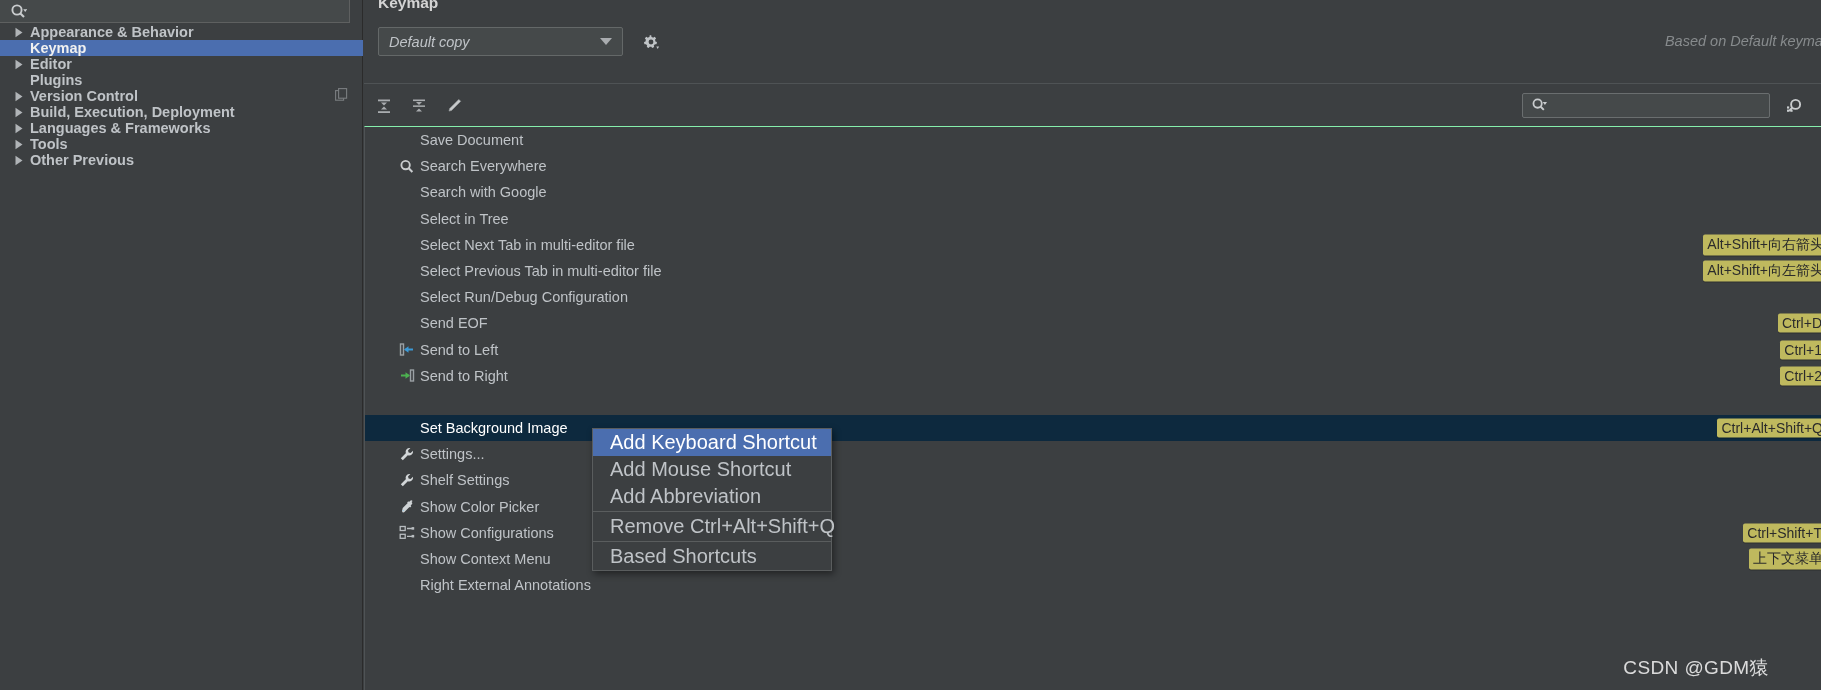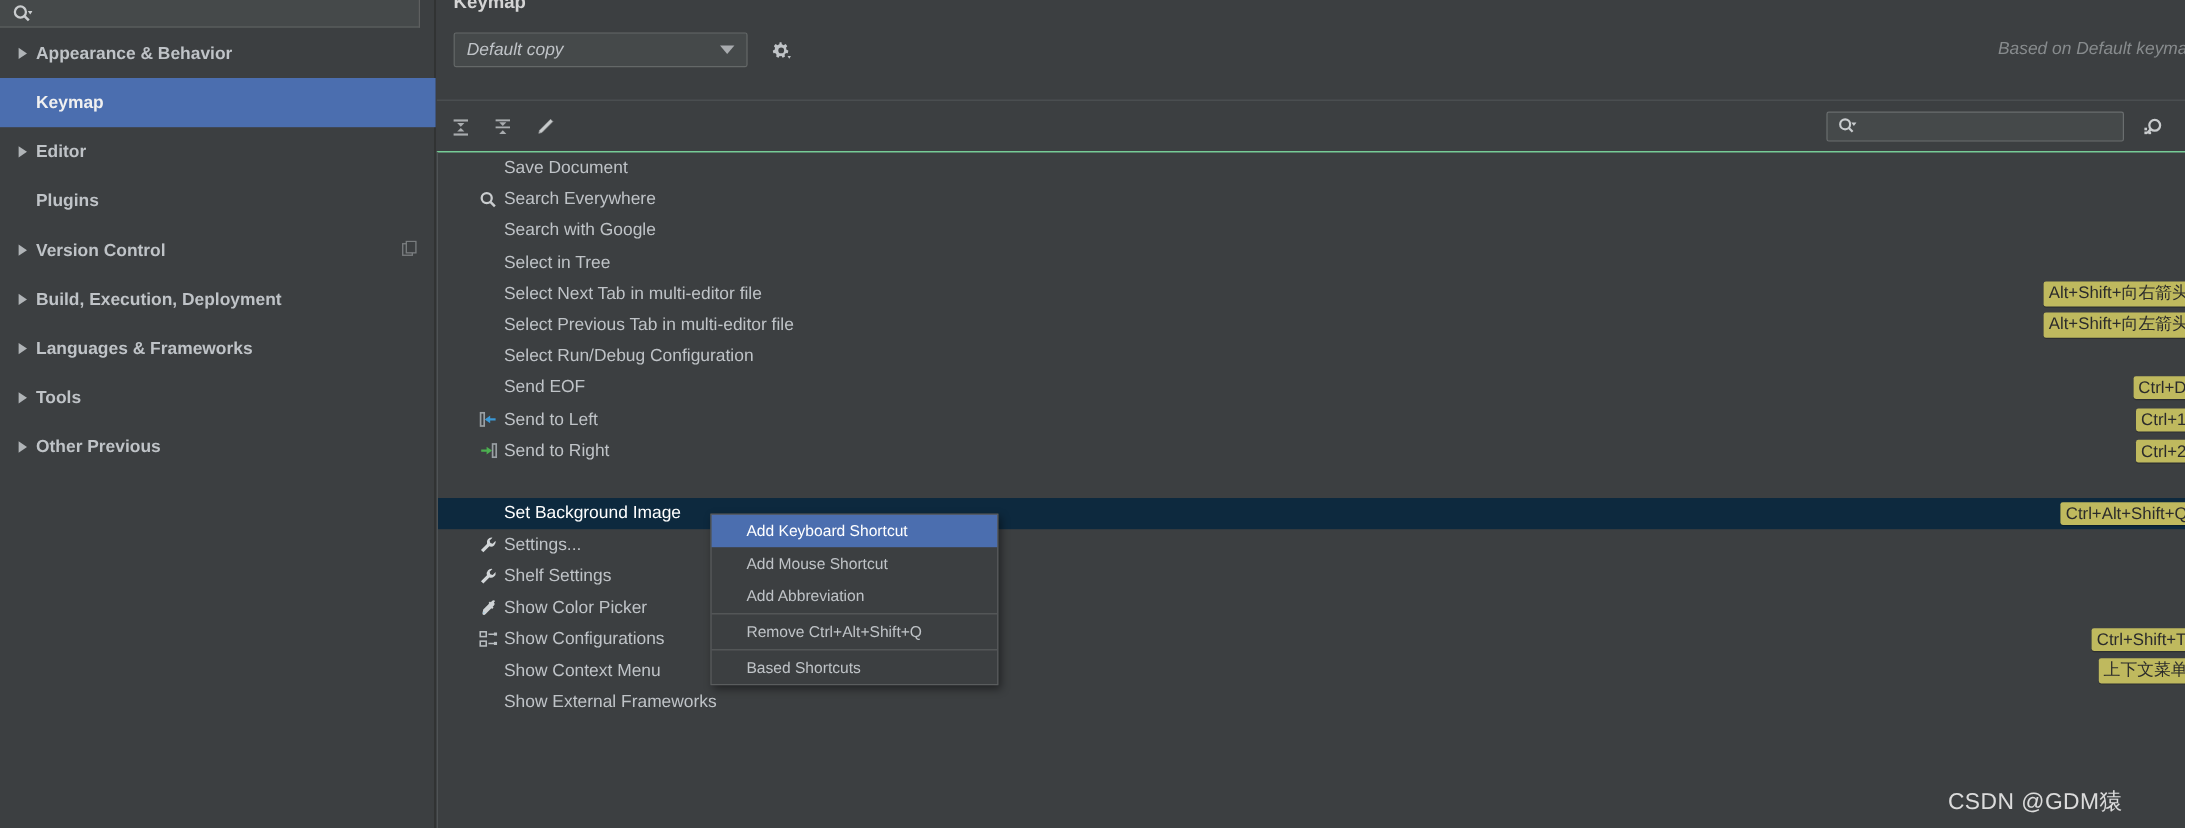--- a/index.html
+++ b/index.html
@@ -43,21 +43,21 @@
     display: inline-flex;
     align-items: center;
     color: #c9ccce;
   }
   .sidebar-list {
     position: absolute;
     left: 0; top: 24px;
     width: 363px;
   }
   .sb-item {
-    height: 41px;
+    height: 16px;
     display: flex;
     align-items: center;
     font-size: 14.5px;
     font-weight: bold;
     color: #bfc3c7;
     padding-left: 8px;
     position: relative;
     white-space: nowrap;
   }
   .sb-item.child { padding-left: 30px; font-weight: bold; }
@@ -243,22 +243,22 @@
     background: #3c3f41;
     border: 1px solid #5a5d5e;
     box-shadow: 2px 3px 7px rgba(0,0,0,.45);
     padding: 0;
     z-index: 40;
   }
   .cm-item {
     height: 27px;
     display: flex;
     align-items: center;
-    padding-left: 29px;
-    font-size: 13px;
+    padding-left: 17px;
+    font-size: 20px;
     color: #bfc3c7;
     white-space: nowrap;
     cursor: default;
   }
   .cm-item.highlighted {
     background: #4b6eaf;
     color: #ffffff;
   }
   .cm-sep {
     height: 1px;
@@ -533,21 +533,21 @@
               </svg>
             </span>
             <span class="row-label">Show Configurations</span>
             <span class="shortcut" style="right: -5px;">Ctrl+Shift+T</span>
           </div>
           <div class="row">
             <span class="row-label">Show Context Menu</span>
             <span class="shortcut" style="right: -6px;">上下文菜单</span>
           </div>
           <div class="row">
-            <span class="row-label">Show External Frameworks</span>
+            <span class="row-label">Right External Annotations</span>
           </div>
         </div>
     </div>
 
   </div>
 
   <div class="context-menu" id="context-menu">
       <div class="cm-item highlighted">Add Keyboard Shortcut</div>
       <div class="cm-item">Add Mouse Shortcut</div>
       <div class="cm-item">Add Abbreviation</div>

